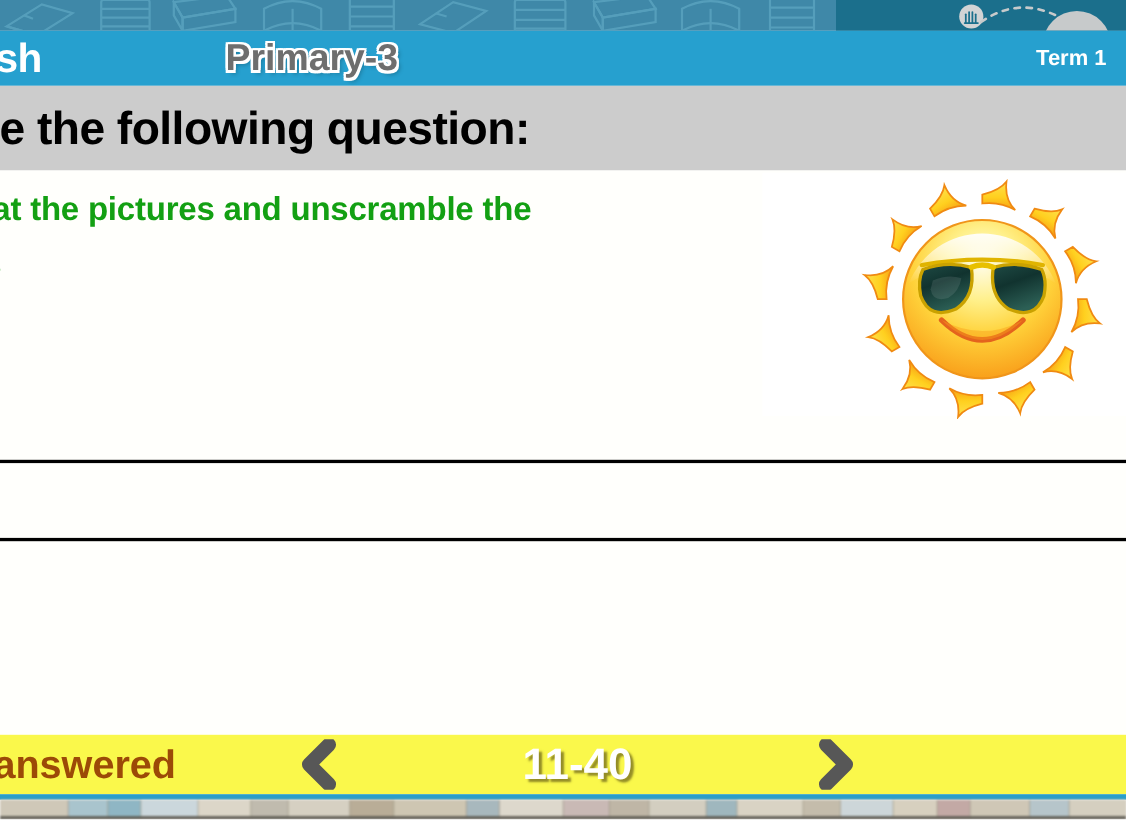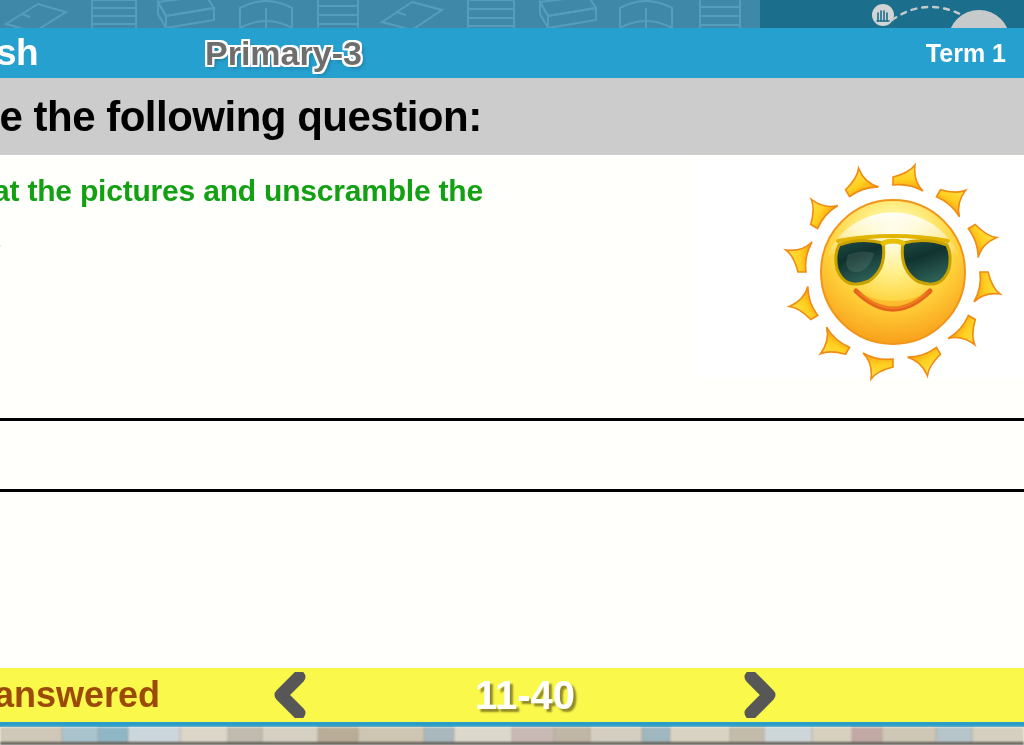--- a/index.html
+++ b/index.html
@@ -111,21 +111,21 @@
        2px 2px 0 #ffffff, -2px 2px 0 #ffffff,
        2px -2px 0 #ffffff, -2px -2px 0 #ffffff,
        3px 3px 4px rgba(0,0,0,.25);
   }
   .term-title {
     position: absolute;
     right: 18px;
     top: 28px;
     height: 50px;
     line-height: 50px;
-    font-size: 25px;
+    font-size: 20px;
     font-weight: bold;
     color: #ffffff;
     white-space: nowrap;
   }
 
   
   .instruction-band {
     position: absolute;
     left: 0;
     top: 78px;

